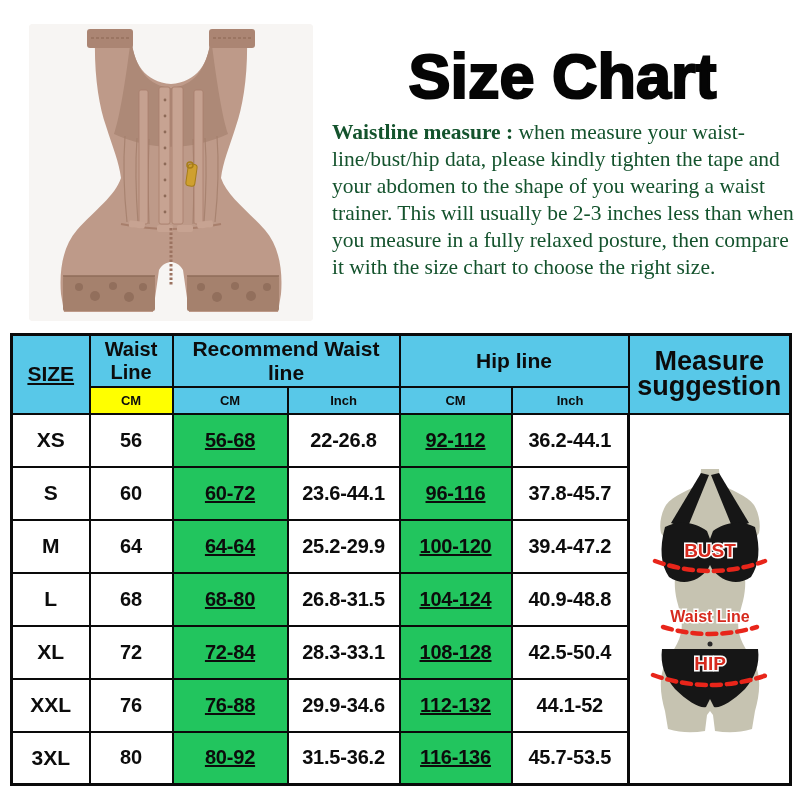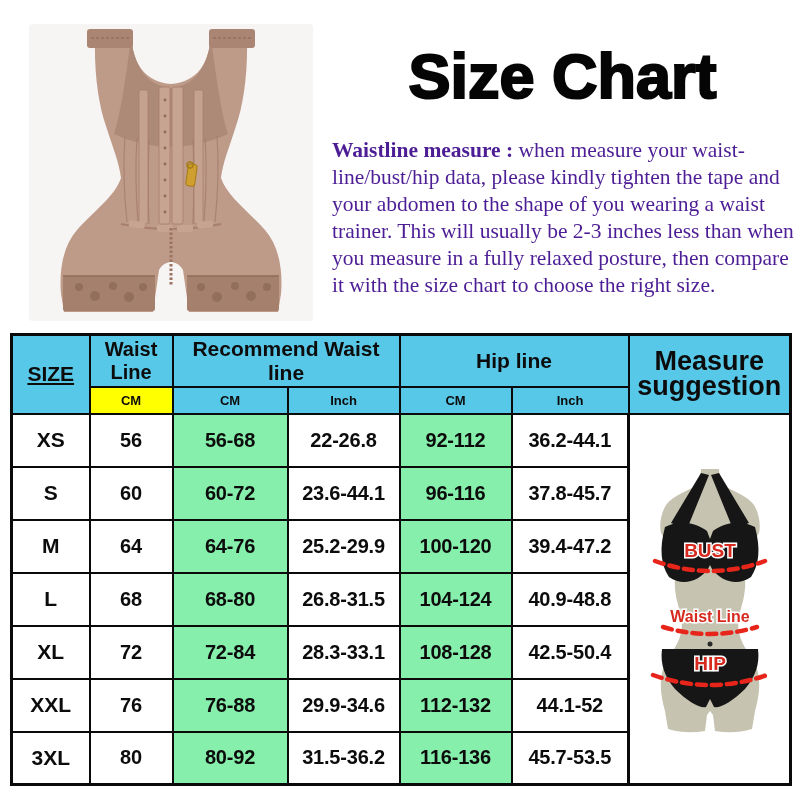--- a/index.html
+++ b/index.html
@@ -10,39 +10,39 @@
   
   .photo { position:absolute; left:29px; top:24px; width:284px; height:297px;
            background:#f7f5f3; border-radius:4px; }
   .photo svg { display:block; width:100%; height:100%; }
 
   
   .title { position:absolute; left:330px; top:40px; width:465px;
            text-align:center; font-size:63px; font-weight:bold;
            font-family:"Liberation Sans", sans-serif;
            -webkit-text-stroke:2.2px #050505; letter-spacing:0px; color:#050505; }
-  .desc { position:absolute; left:332px; top:137px; width:464px;
+  .desc { position:absolute; left:332px; top:119px; width:464px;
           font-family:"Liberation Serif", serif; font-size:21.5px;
-          line-height:27px; color:#4c1d95; }
+          line-height:27px; color:#14532d; }
   .desc .lead { font-weight:bold; }
 
   
   table.size-table { position:absolute; left:10px; top:333px; width:779px;
                      border-collapse:collapse; table-layout:fixed;
                      border:3px solid #0a0a0a; }
   .size-table th, .size-table td {
       border:2.5px solid #0a0a0a; text-align:center; vertical-align:middle;
       font-family:"Liberation Sans", sans-serif; font-weight:bold;
       color:#0c0c0c; padding:0; overflow:hidden; }
   tr.hrow1 { height:52px; }
   tr.hrow2 { height:27px; }
   tr.drow  { height:53px; }
   .blue   { background:#58c8e8; }
   .yellow { background:#ffff00; }
-  .peach  { background:#86efac; }
+  .peach  { background:#22c55e;text-decoration:underline; }
   .white  { background:#ffffff; }
   .h-main  { font-size:21px; }
   .h-size  { font-size:21px;text-decoration:underline; }
   .h-waist { font-size:20px; line-height:23px; }
   .h-unit  { font-size:13px; }
   .h-measure { font-size:27px; line-height:25px; }
   .d-size { font-size:21px; }
   .d-val  { font-size:20px; letter-spacing:-0.2px; }
   td.measure-cell { background:#ffffff; position:relative;
                     border-left:3px solid #0a0a0a;
@@ -214,21 +214,21 @@
       <td class="white d-size">S</td>
       <td class="white d-val">60</td>
       <td class="peach d-val">60-72</td>
       <td class="white d-val">23.6-44.1</td>
       <td class="peach d-val">96-116</td>
       <td class="white d-val">37.8-45.7</td>
     </tr>
     <tr class="drow">
       <td class="white d-size">M</td>
       <td class="white d-val">64</td>
-      <td class="peach d-val">64-76</td>
+      <td class="peach d-val">64-64</td>
       <td class="white d-val">25.2-29.9</td>
       <td class="peach d-val">100-120</td>
       <td class="white d-val">39.4-47.2</td>
     </tr>
     <tr class="drow">
       <td class="white d-size">L</td>
       <td class="white d-val">68</td>
       <td class="peach d-val">68-80</td>
       <td class="white d-val">26.8-31.5</td>
       <td class="peach d-val">104-124</td>

